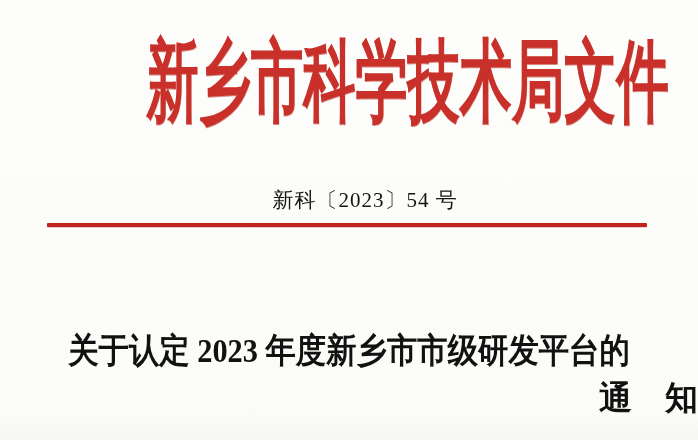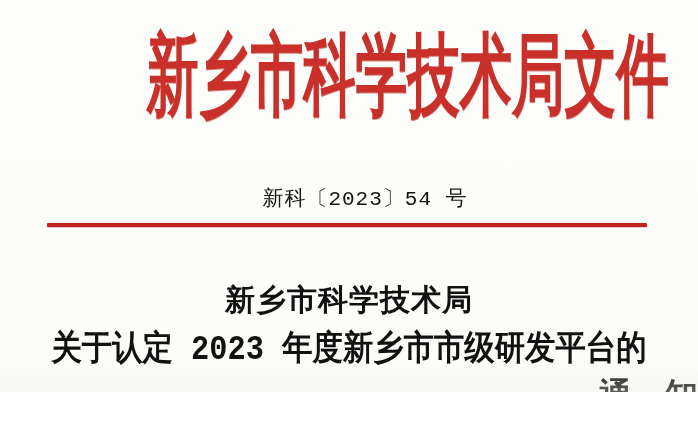--- a/index.html
+++ b/index.html
@@ -4,25 +4,25 @@
 <style>
   * { margin: 0; padding: 0; box-sizing: border-box; }
 
   html, body {
     background: #ffffff;
   }
 
   .page {
     position: relative;
     width: 698px;
-    height: 392px;
+    height: 440px;
     margin: 0 auto;
     background: linear-gradient(180deg, #fdfdfc 0%, #fcfcf9 60%, #fbfbf8 100%);
     overflow: hidden;
-    font-family: Liberation Mono, monospace;
+    font-family: Liberation Serif, serif;
   }
 
   
   .agency-title {
     position: absolute;
     top: 34px;
     left: 0;
     width: 100%;
     text-align: center;
     font-size: 90px;
@@ -120,21 +120,20 @@
 <body>
 
 <div class="page">
 
   <div class="agency-title">新乡市科学技术局文件</div>
 
   <div class="doc-number">新科〔2023〕54 号</div>
 
   <div class="red-rule"></div>
 
-  <div class="issuer-line">新乡市科学技术局</div>
 
   <div class="subject-line">关于认定 2023 年度新乡市市级研发平台的</div>
 
   <div class="notice-label">通　知</div>
 
   <div class="scan-texture"></div>
 
 </div>
 
 </body></html>

